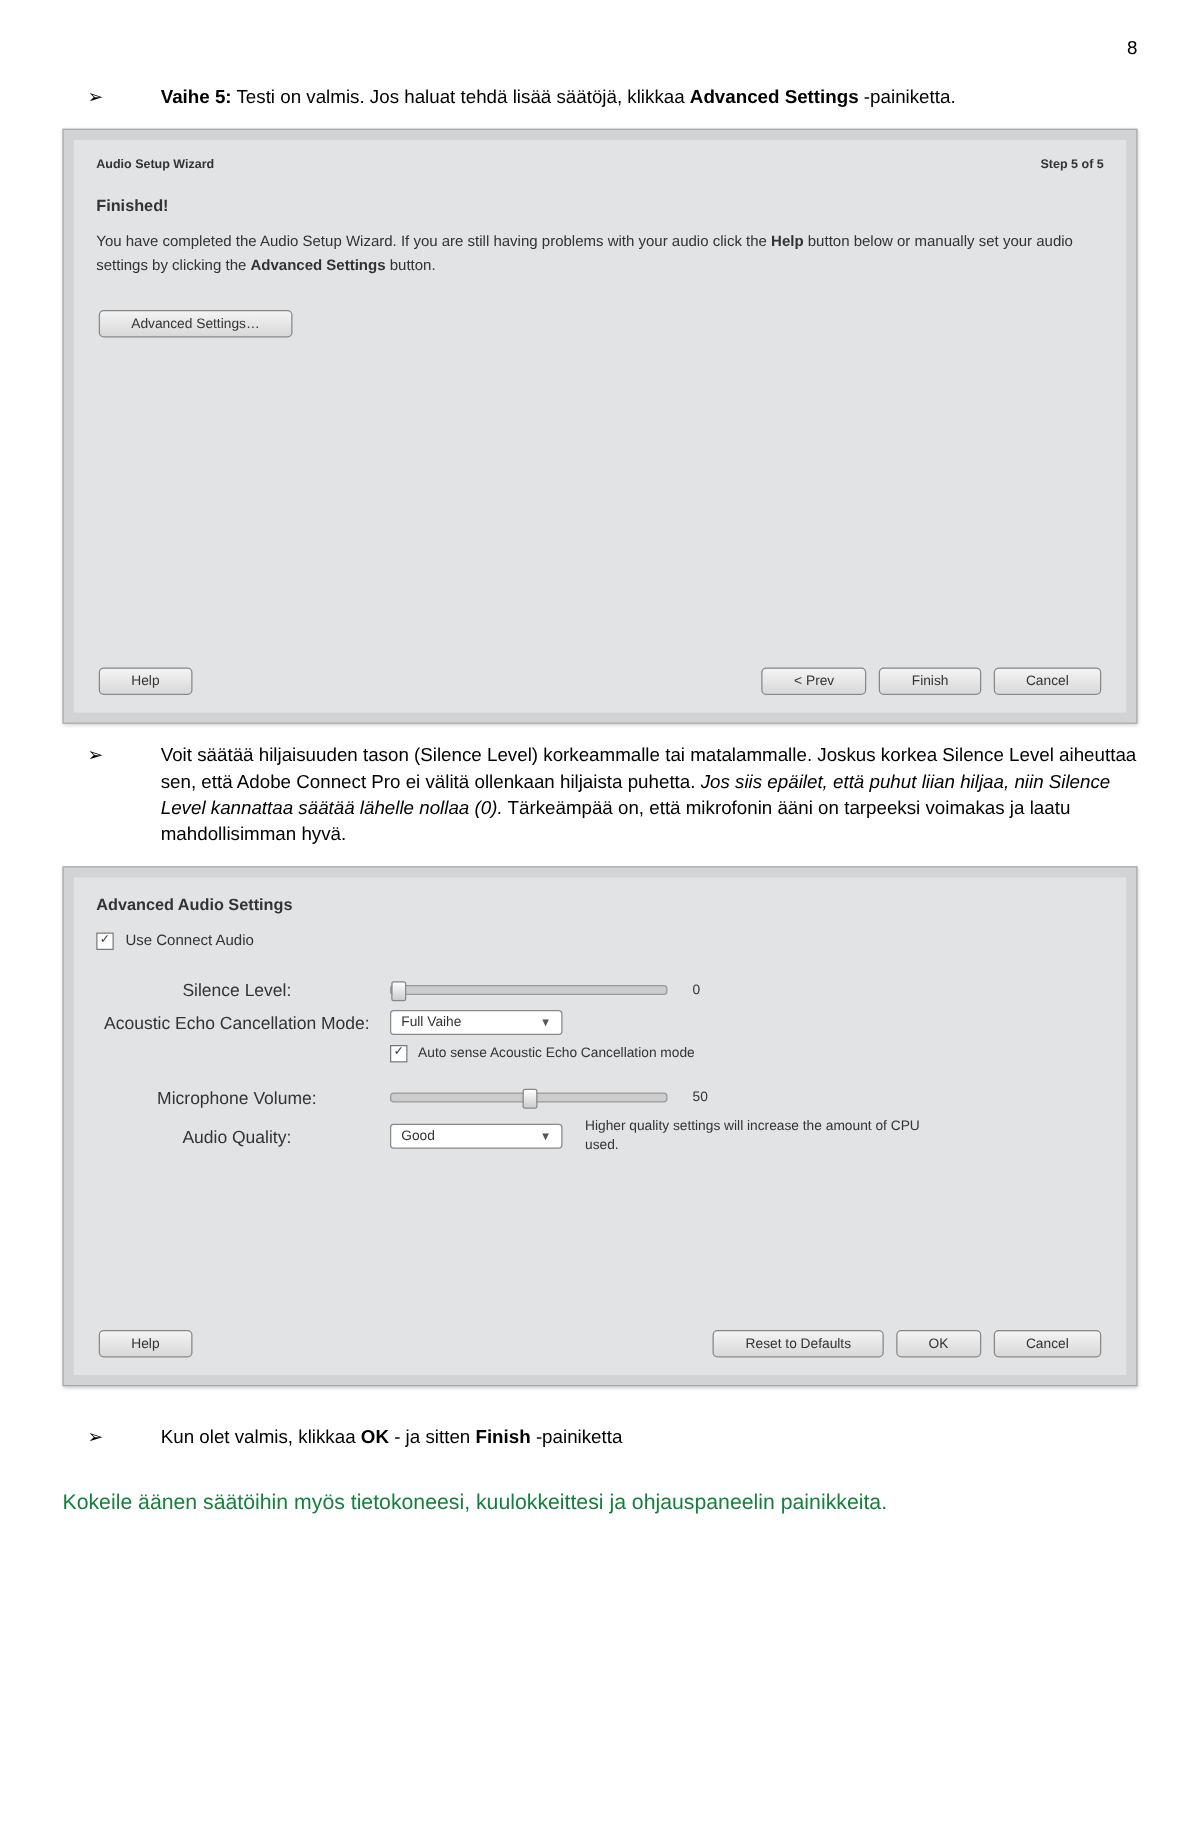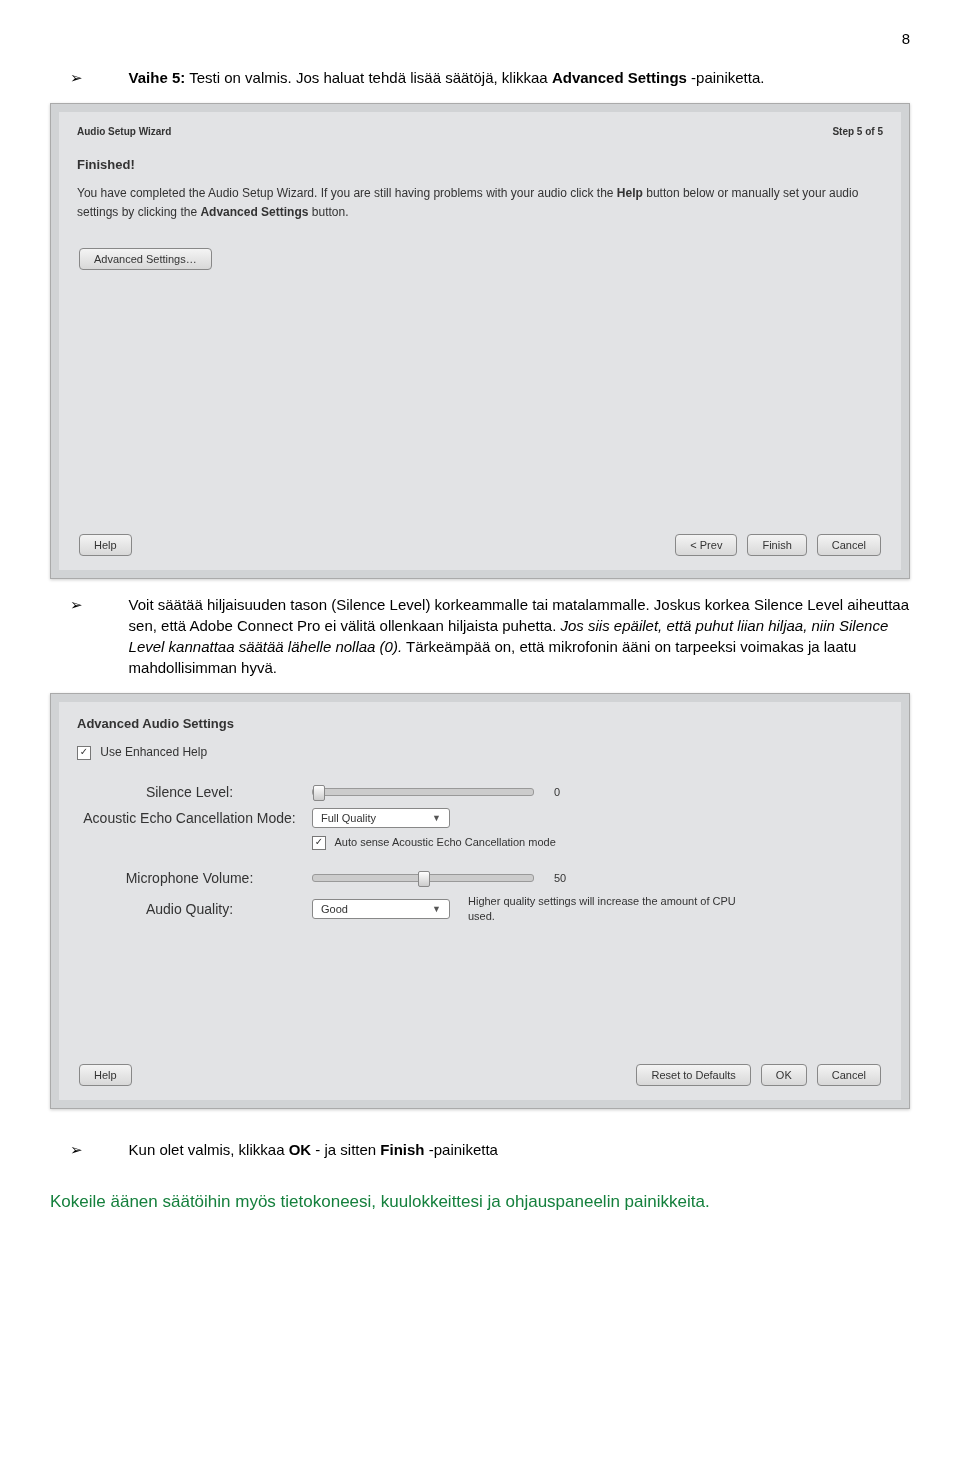--- a/index.html
+++ b/index.html
@@ -64,21 +64,21 @@
 }
 .dlg-text {
   line-height: 1.6;
   margin-bottom: 20px;
 }
 .ui-btn {
   display: inline-block;
   background: linear-gradient(#f4f4f4, #d8d8d8);
   border: 1px solid #888;
   border-radius: 4px;
-  padding: 4px 14px;
+  padding: 4px 25px;
   font-size: 11px;
   color: #333;
   margin: 2px;
 }
 .adv-btn { margin-top: 6px; }
 .btn-row {
   position: absolute;
   bottom: 12px;
   left: 18px;
   right: 18px;
@@ -226,35 +226,35 @@
     <span class="italic">Jos siis epäilet, että puhut liian hiljaa, niin Silence Level kannattaa säätää lähelle nollaa (0).</span>
     <span> Tärkeämpää on, että mikrofonin ääni on tarpeeksi voimakas ja laatu mahdollisimman hyvä.</span>
   </span>
 </div>
 
 <div class="dialog">
   <div class="dialog-inner dialog2">
     <div class="adv-title">Advanced Audio Settings</div>
     <div class="adv-check">
       <span class="checkbox checked"></span>
-      <span>Use Enhanced Help</span>
+      <span>Use Connect Audio</span>
     </div>
 
     <div class="form-row">
       <span class="form-label">Silence Level:</span>
       <span class="slider-track">
         <span class="slider-thumb" style="left:0"></span>
       </span>
       <span class="slider-val">0</span>
     </div>
 
     <div class="form-row">
       <span class="form-label">Acoustic Echo Cancellation Mode:</span>
       <span class="select-box">
-        <span>Full Quality</span>
+        <span>Full Vaihe</span>
         <span class="chev">▼</span>
       </span>
     </div>
 
     <div class="indent-checks">
       <div>
         <span class="checkbox checked"></span>
         <span>Auto sense Acoustic Echo Cancellation mode</span>
       </div>
     </div>

